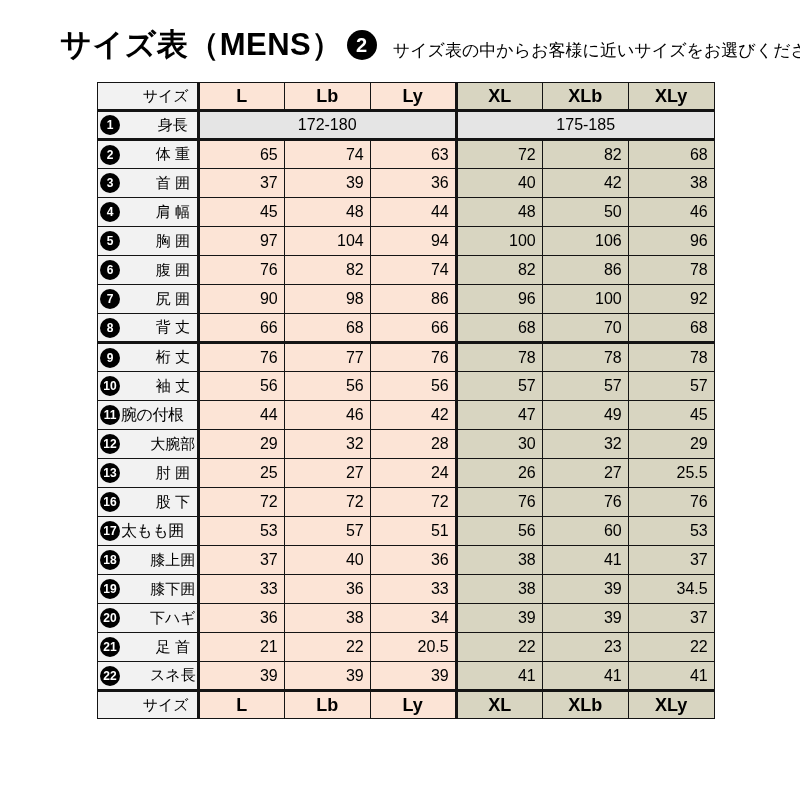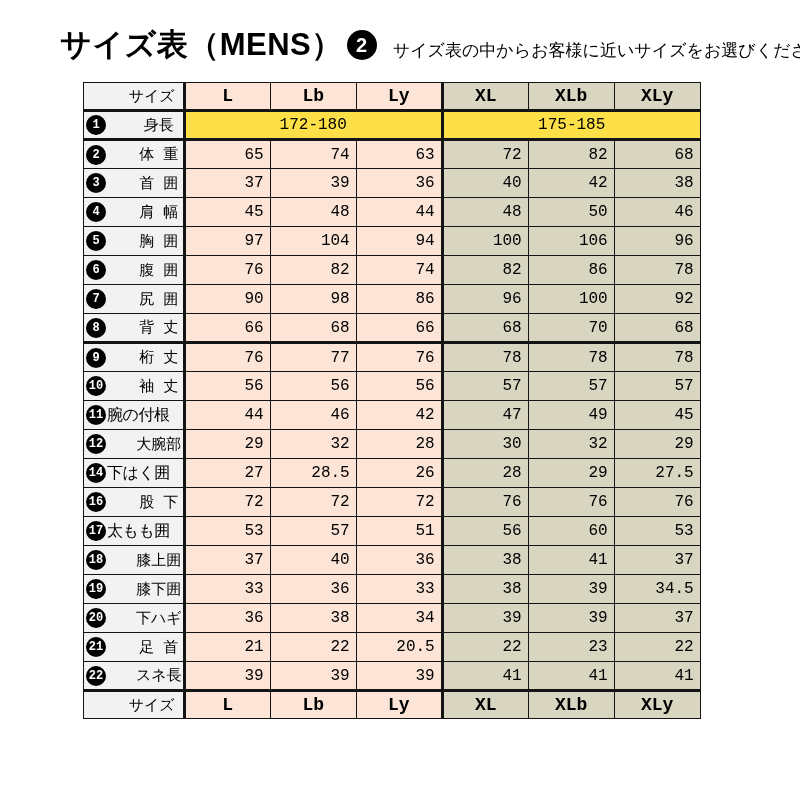--- a/index.html
+++ b/index.html
@@ -8,30 +8,30 @@
   .page { position:relative; width:800px; height:800px; overflow:hidden; }
 
   .title-row { position:absolute; left:60px; top:24px; display:flex;
                align-items:flex-end; gap:16px; white-space:nowrap; }
   .title { font-size:31px; font-weight:bold; letter-spacing:0.5px; display:flex; align-items:center; }
   .title-badge { display:inline-flex; align-items:center; justify-content:center;
                  width:30px; height:30px; border-radius:50%; background:#000;
                  color:#fff; font-size:20px; font-weight:bold; margin-left:4px; }
   .subtitle { font-size:17px; padding-bottom:4px; }
 
-  table.size-table { position:absolute; left:83px; top:82px; border-collapse:collapse;
-                     table-layout:fixed;font-family:Liberation Mono, monospace; }
+  table.size-table { position:absolute; left:97px; top:82px; border-collapse:collapse;
+                     table-layout:fixed; }
   .size-table td { border:1px solid #141414; height:29px; font-size:16px;
                    overflow:hidden; white-space:nowrap; }
   .size-table tr.hdr td { height:28px; }
 
   td.lbl { background:#f2f2f2; width:84px; }
   td.c-peach { background:#fce4d6; width:86px; }
   td.c-tan   { background:#d8d5c1; width:86px; }
-  td.c-white { background:#fde047; }
+  td.c-white { background:#e5e5e5; }
 
   td.num { text-align:right; padding-right:6px; }
   td.size-name { text-align:center; font-weight:bold; font-size:18px; }
   td.size-word { text-align:right; padding-right:8px; font-size:15px; }
   td.merged { text-align:center; }
 
   .lbl-inner { display:flex; align-items:center; width:100%; height:100%; padding:0 1px 0 2px; }
   .circled { flex:0 0 auto; display:inline-flex; align-items:center; justify-content:center;
              width:20px; height:20px; border-radius:50%; background:#000; color:#fff;
              font-size:12px; font-weight:bold; line-height:1; }
@@ -229,30 +229,30 @@
           <td class="num c-peach">29</td>
           <td class="num c-peach">32</td>
           <td class="num c-peach bR">28</td>
           <td class="num c-tan">30</td>
           <td class="num c-tan">32</td>
           <td class="num c-tan">29</td>
         </tr>
         <tr>
           <td class="lbl bR">
             <span class="lbl-inner">
-              <span class="circled">14</span>
-              <span class="lbl-text long">下はく囲</span>
-            </span>
-          </td>
+              <span class="circled">13</span>
+              <span class="lbl-text">肘 囲</span>
+            </span>
+          </td>
+          <td class="num c-peach">25</td>
           <td class="num c-peach">27</td>
-          <td class="num c-peach">28.5</td>
-          <td class="num c-peach bR">26</td>
-          <td class="num c-tan">28</td>
-          <td class="num c-tan">29</td>
-          <td class="num c-tan">27.5</td>
+          <td class="num c-peach bR">24</td>
+          <td class="num c-tan">26</td>
+          <td class="num c-tan">27</td>
+          <td class="num c-tan">25.5</td>
         </tr>
         <tr>
           <td class="lbl bR">
             <span class="lbl-inner">
               <span class="circled">16</span>
               <span class="lbl-text">股 下</span>
             </span>
           </td>
           <td class="num c-peach">72</td>
           <td class="num c-peach">72</td>

